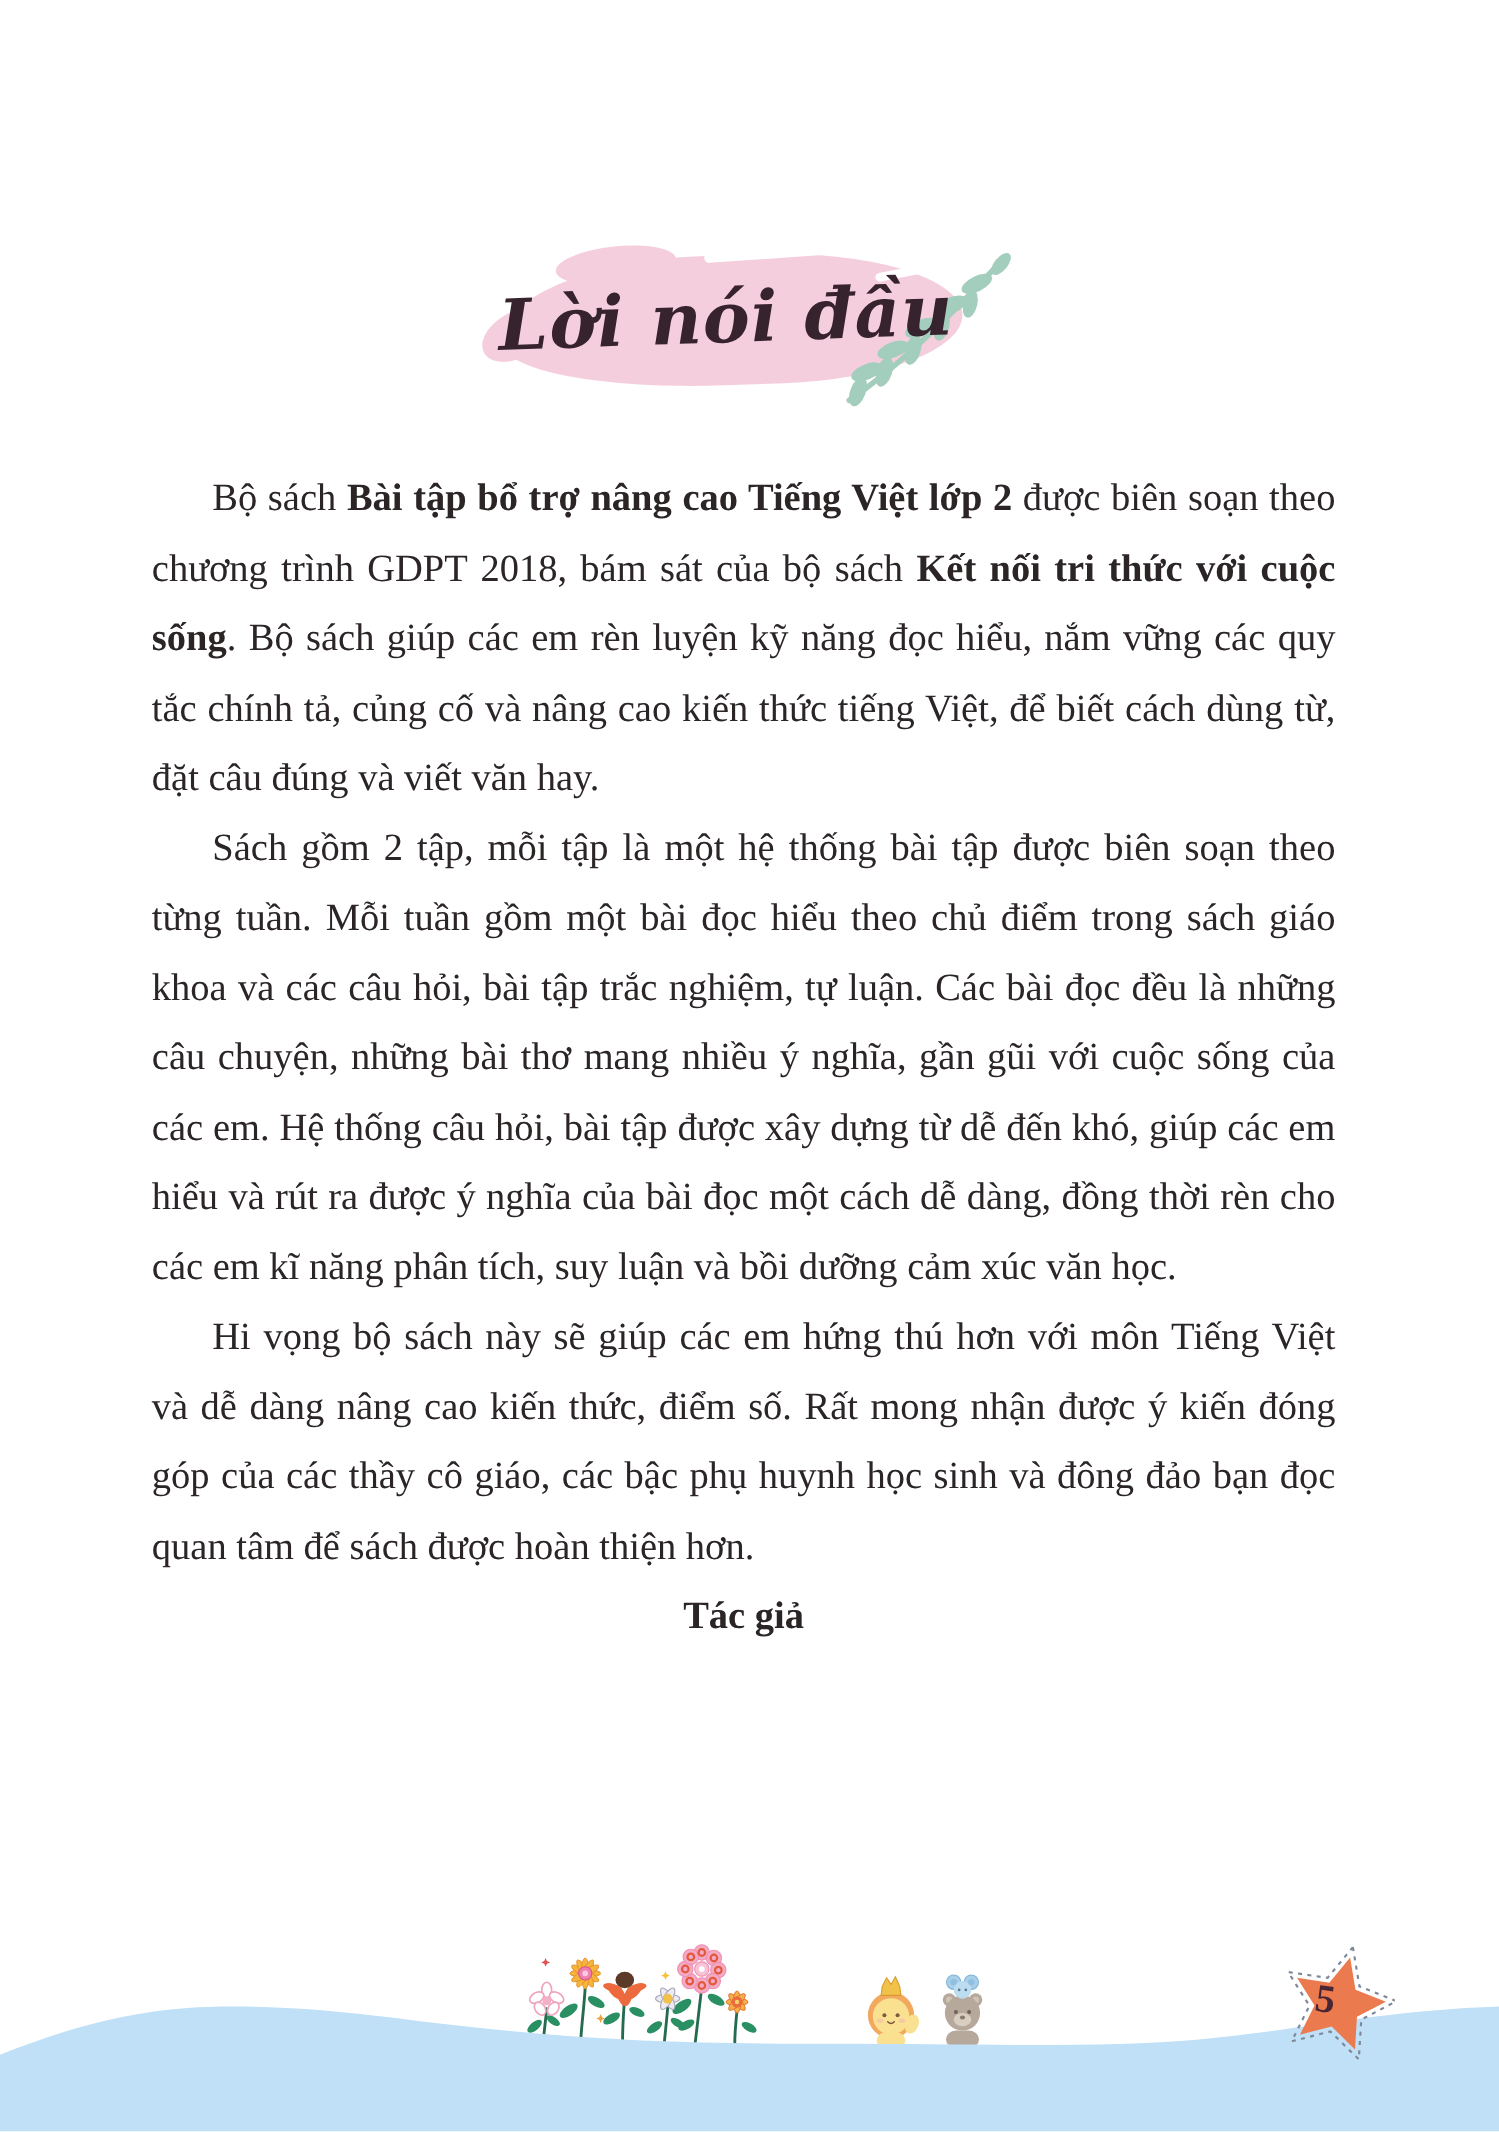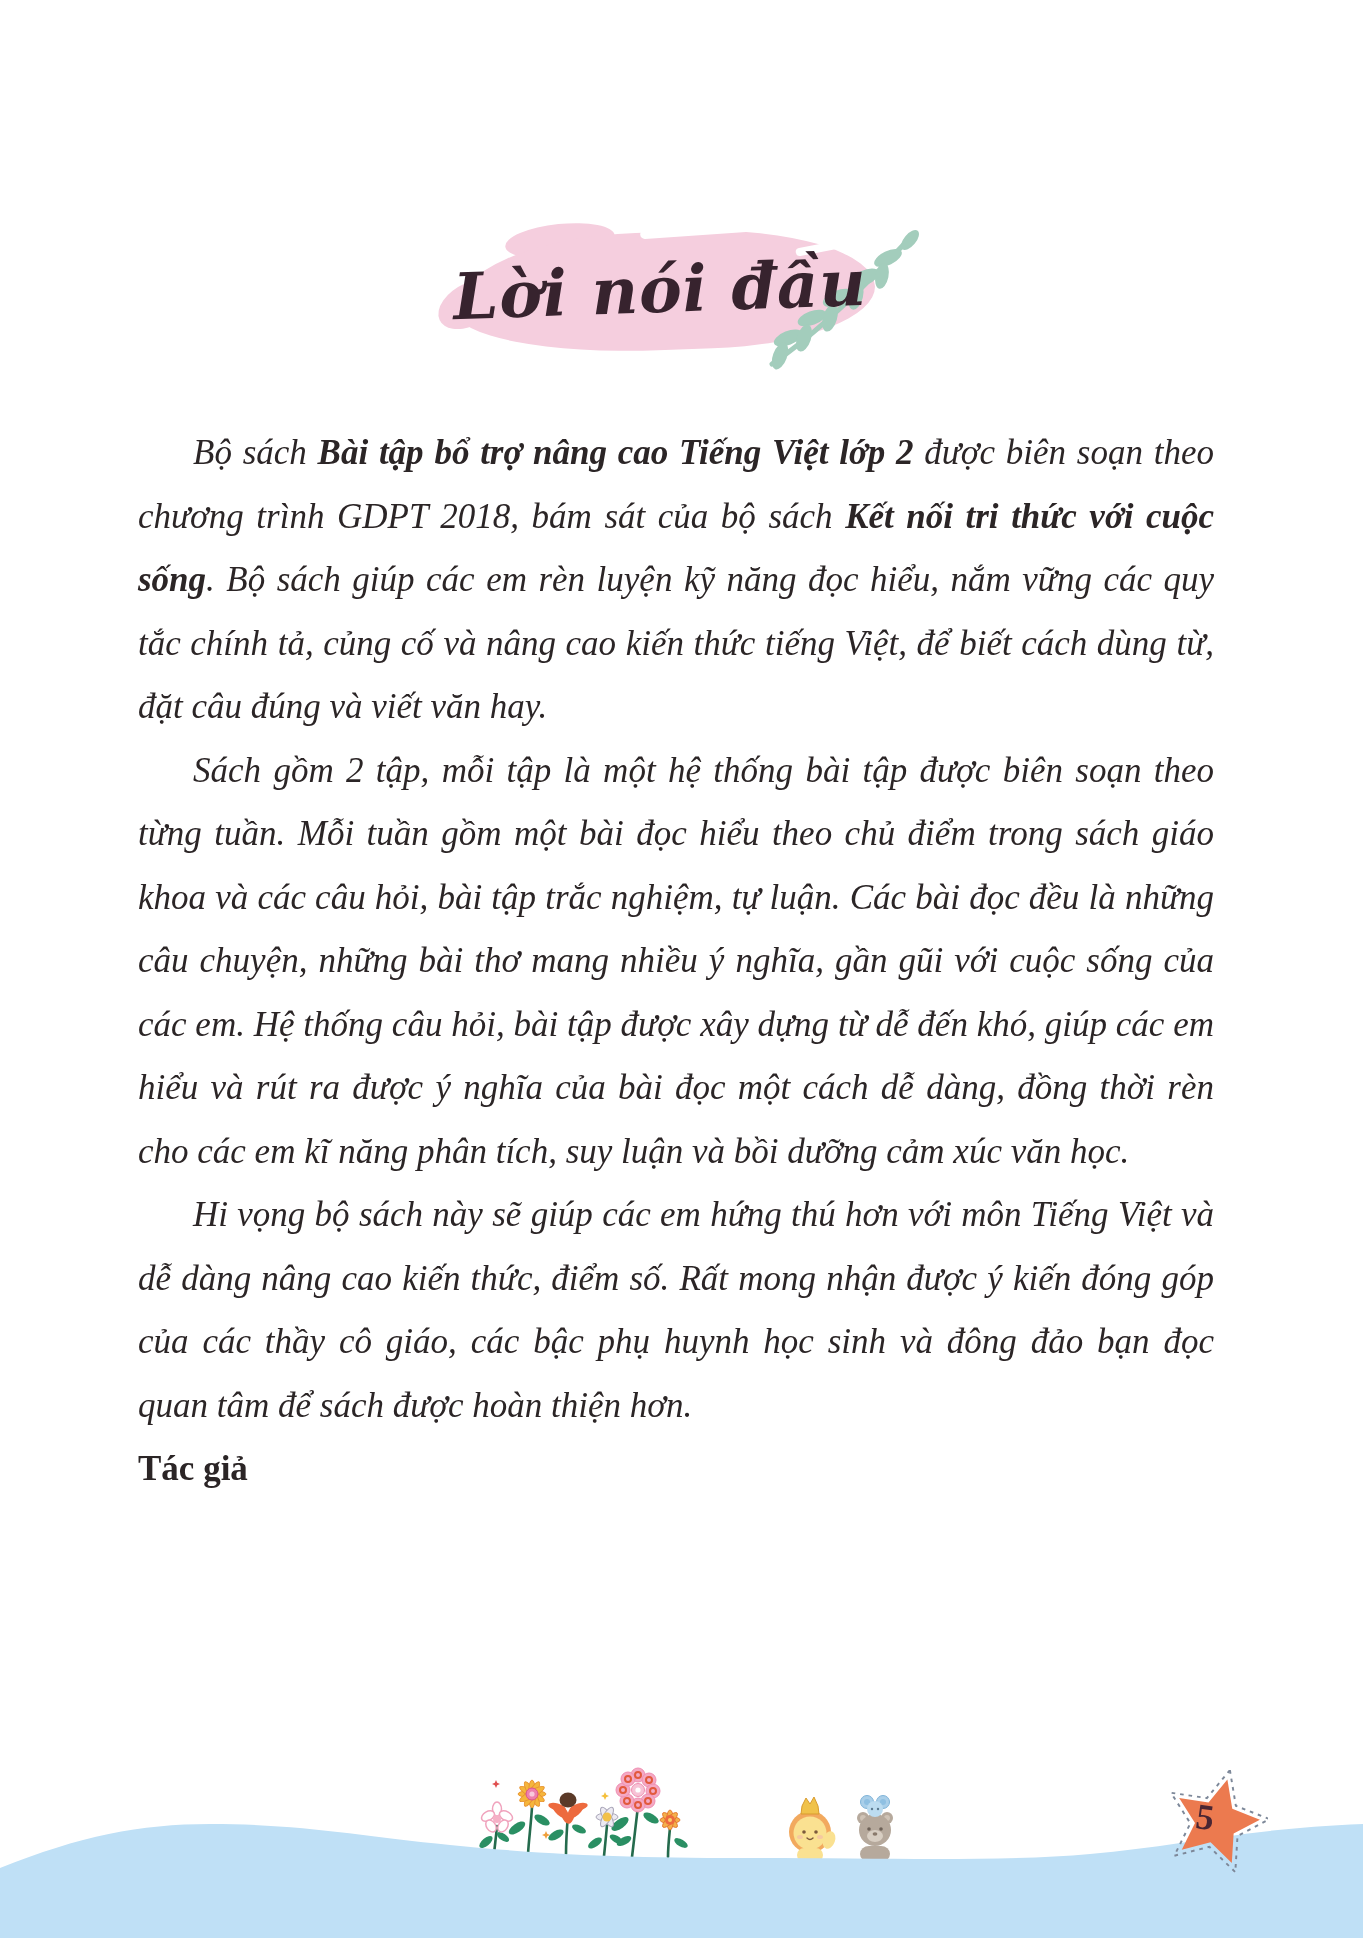--- a/index.html
+++ b/index.html
@@ -51,25 +51,25 @@
   }
   .leaf-svg{position:absolute;left:758px;top:226px;}
 
   
   .content{
     position:absolute;left:138px;top:421px;width:1076px;
     font-size:35px;line-height:63.5px;
     color:var(--body-ink);
   }
   .para{
-    margin:0;text-align:justify;text-indent:55px;font-style:italic;
+    margin:0;text-align:justify;text-indent:55px;
   }
   .para .b{font-weight:bold;}
   .signature{
-    margin:0;text-align:left;font-weight:bold;font-size:35px;line-height:63.5px;
+    margin:0;text-align:center;font-weight:bold;font-size:35px;line-height:63.5px;
     color:var(--body-ink);
   }
 
   
   .flowers-svg{position:absolute;left:470px;top:1762px;}
   .animals-svg{position:absolute;left:775px;top:1792px;}
   .wave-svg{position:absolute;left:0;top:1760px;}
   .page-star{position:absolute;left:1164px;top:1770px;width:104px;height:104px;}
   .page-star .num{
     position:absolute;left:0;top:0;width:104px;height:104px;

